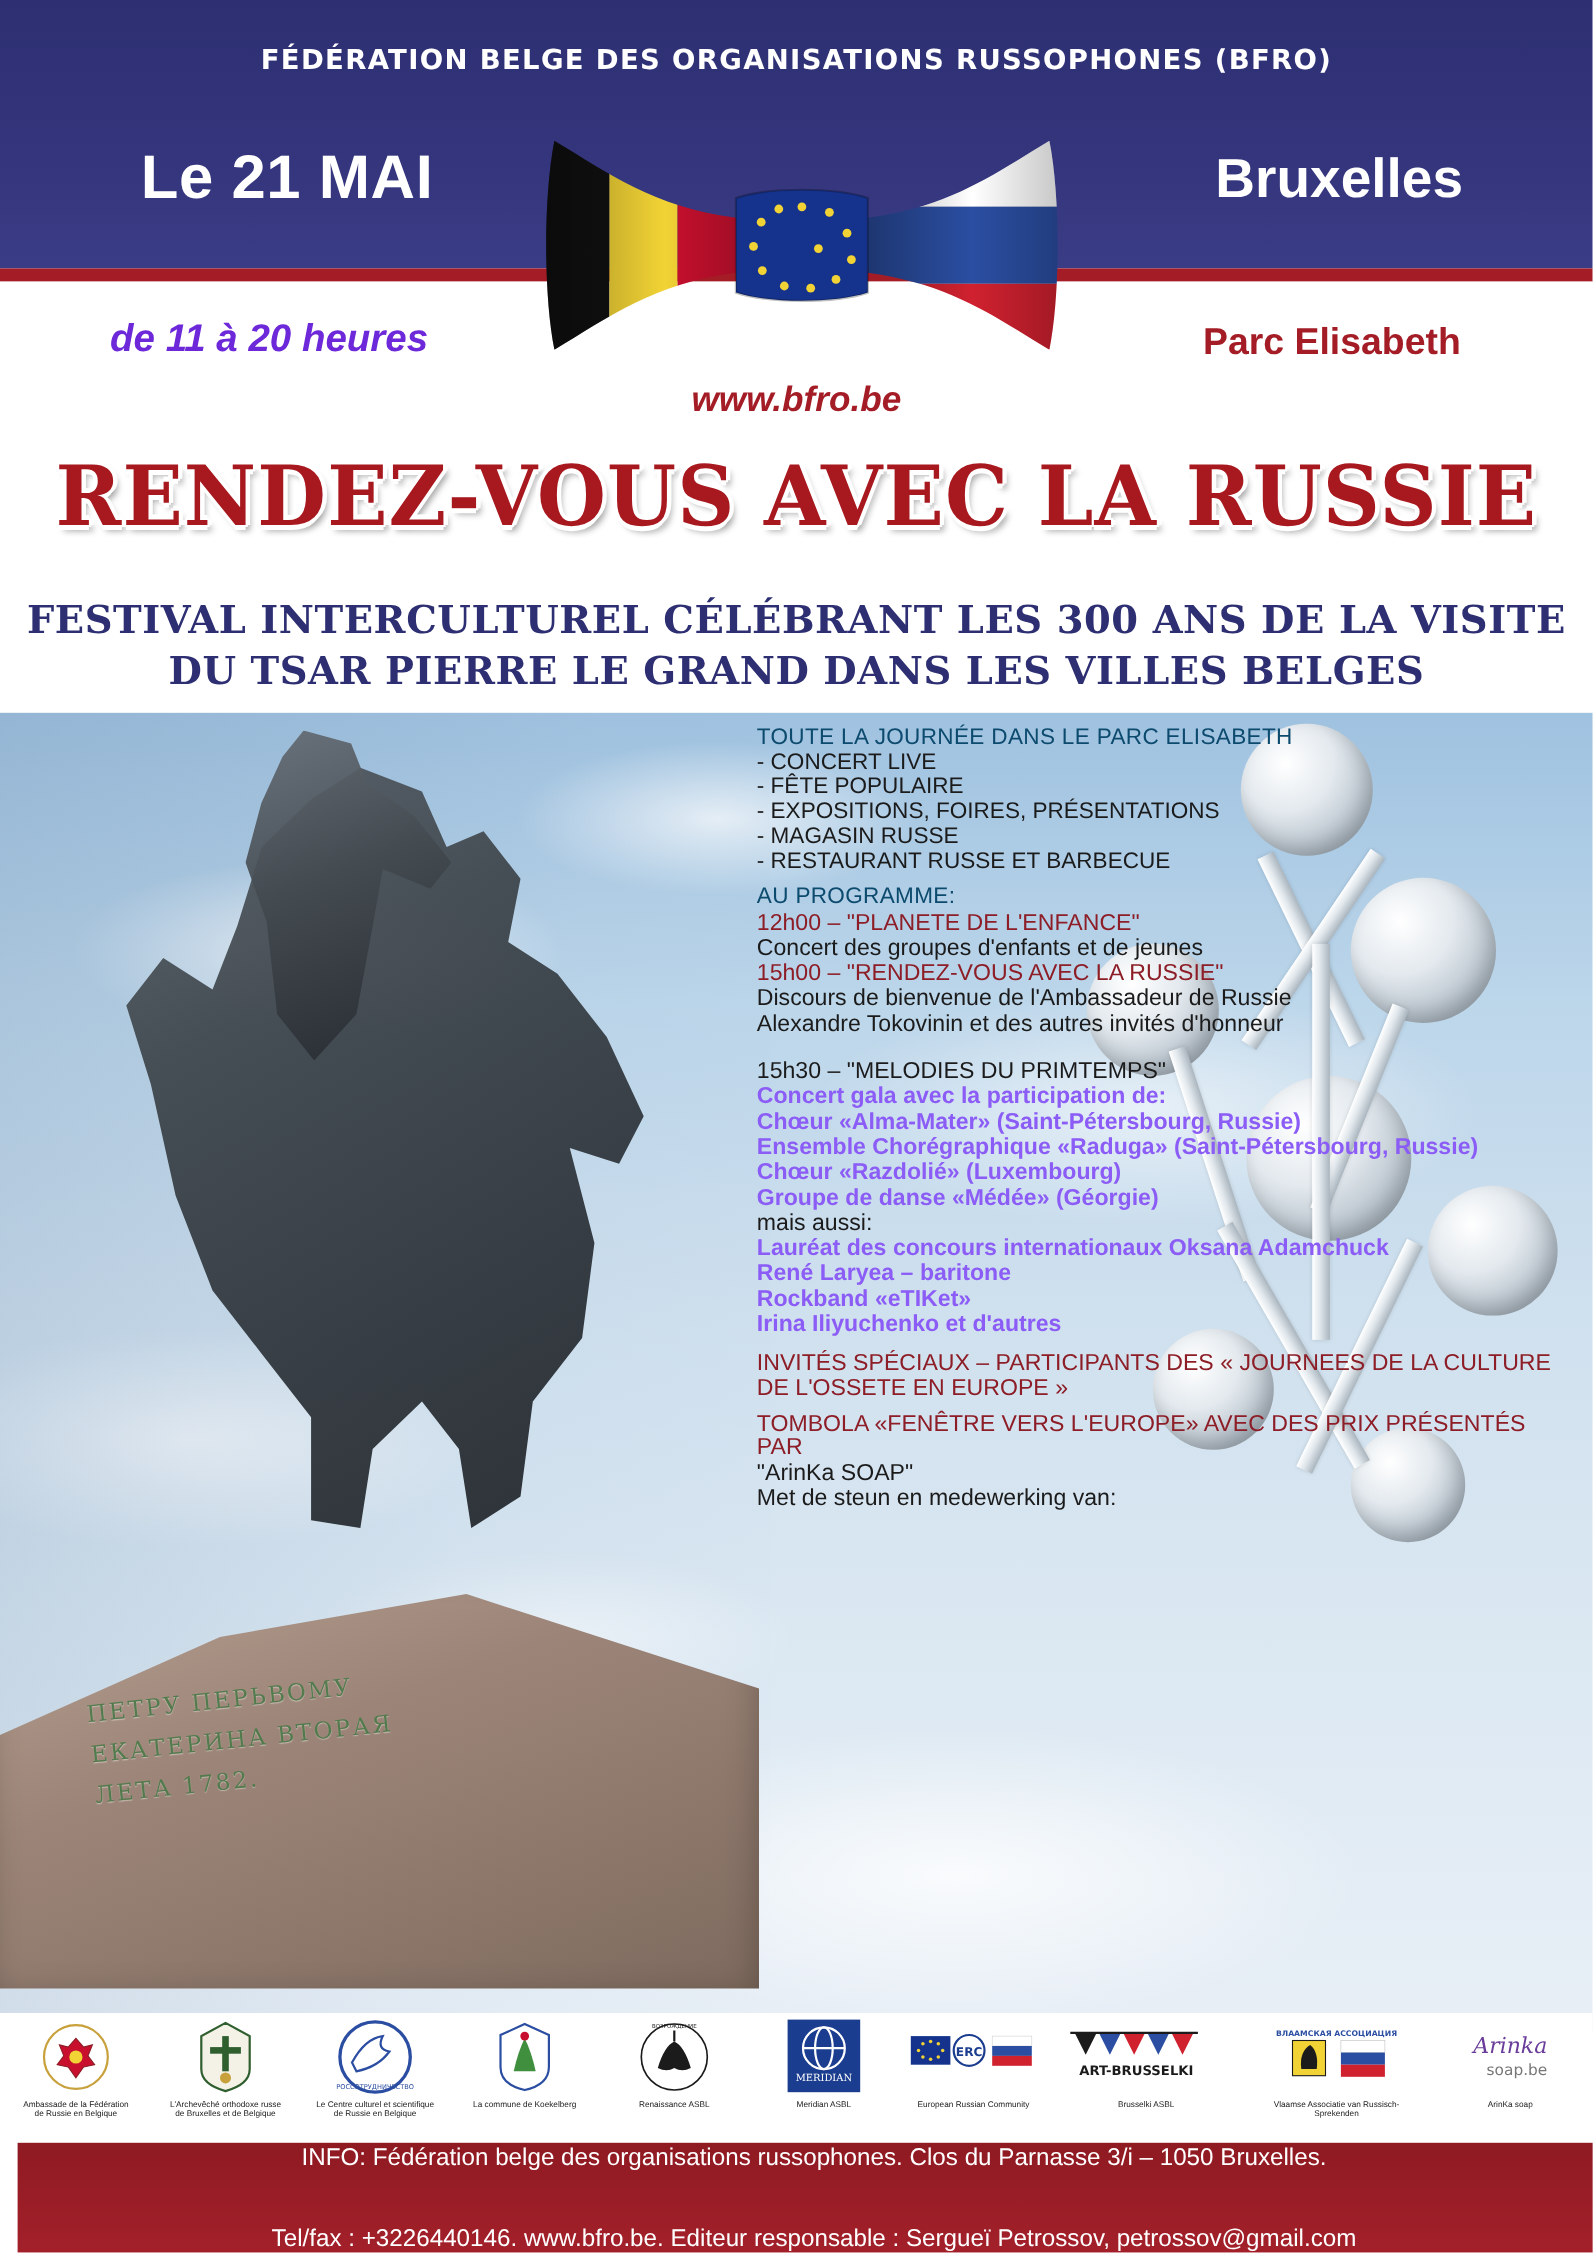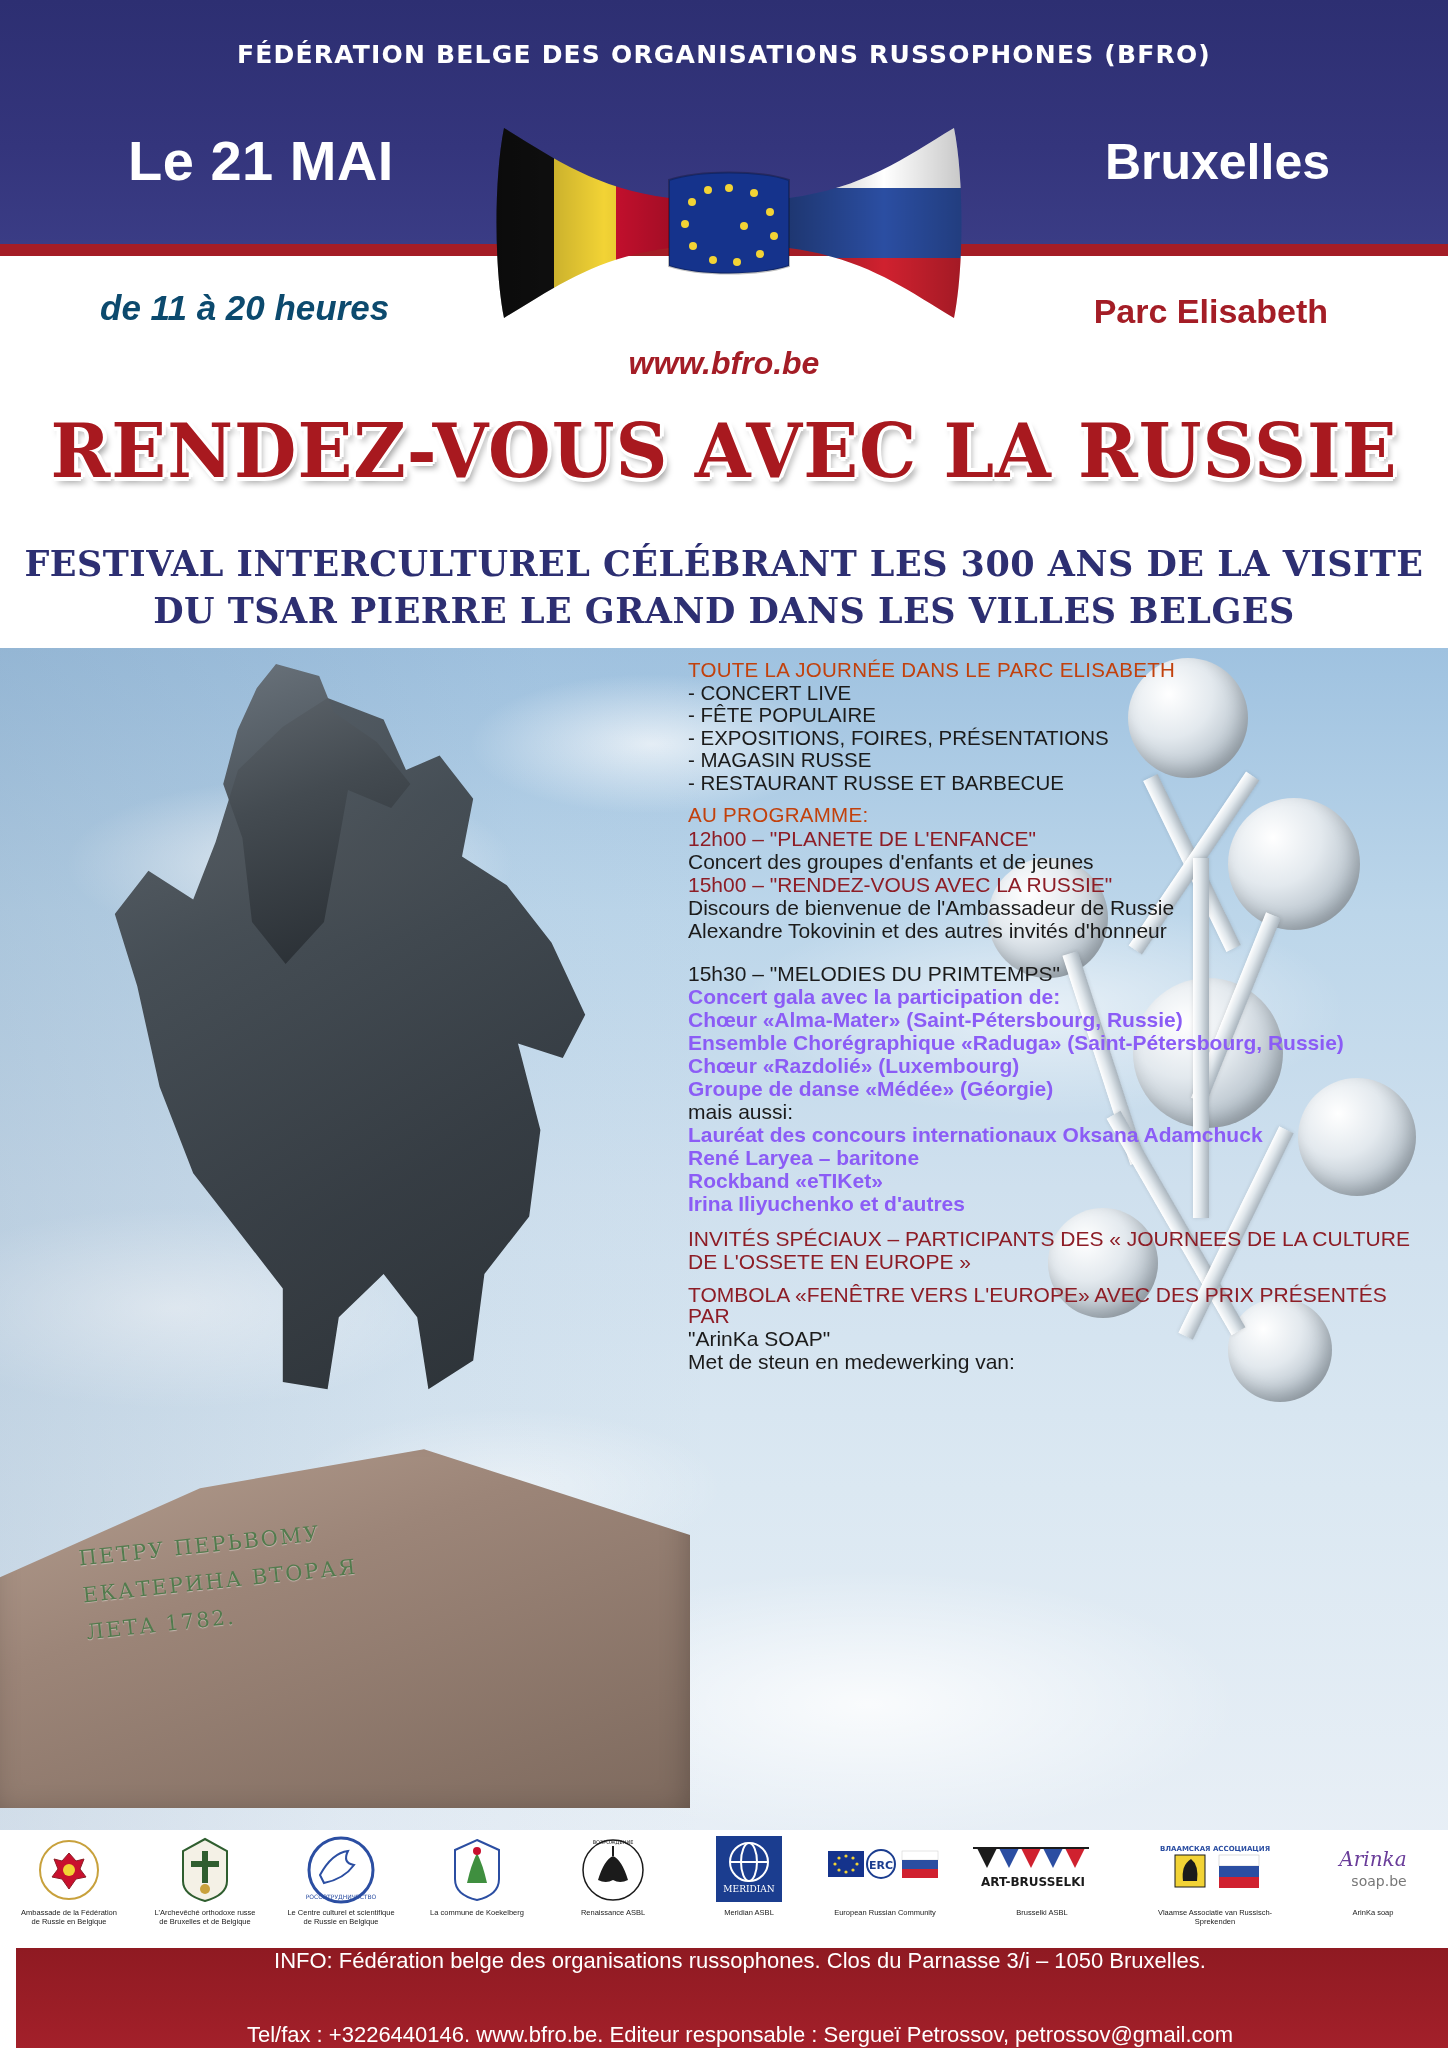--- a/index.html
+++ b/index.html
@@ -59,21 +59,21 @@
   .second-band {
     position: absolute;
     top: 256px; left: 0;
     width: 1448px;
     height: 140px;
     background: #ffffff;
   }
   .hours {
     position: absolute;
     top: 288px; left: 100px;
-    color: #0c4a6e;
+    color: #6d28d9;
     font-size: 35px;
     font-weight: bold;
     font-style: italic;
   }
   .place {
     position: absolute;
     top: 292px; right: 120px;
     color: #a41d26;
     font-size: 34px;
     font-weight: bold;
@@ -227,21 +227,21 @@
     position: absolute;
     top: 660px;
     left: 688px;
     width: 740px;
     font-size: 20.5px;
     line-height: 1.0;
     color: #1b1b1b;
   }
   .programme p { margin: 0 0 2px 0; }
   .blk { margin-bottom: 12px; }
-  .hdr { color: #c2410c; font-size: 20.5px; letter-spacing: 0.3px; margin-bottom: 10px; }
+  .hdr { color: #0c4a6e; font-size: 20.5px; letter-spacing: 0.3px; margin-bottom: 10px; }
   .li { font-size: 20.5px; margin-bottom: 15px; color: #1b1b1b; }
   .ln { font-size: 21px; margin-bottom: 8px; }
   .blue { color: #8b5cf6; font-weight: bold; }
   .red { color: #8d1d26; }
   .dark { color: #1b1b1b; }
   .sp-top { margin-top: 22px; }
 
   
   .logos {
     position: absolute;

